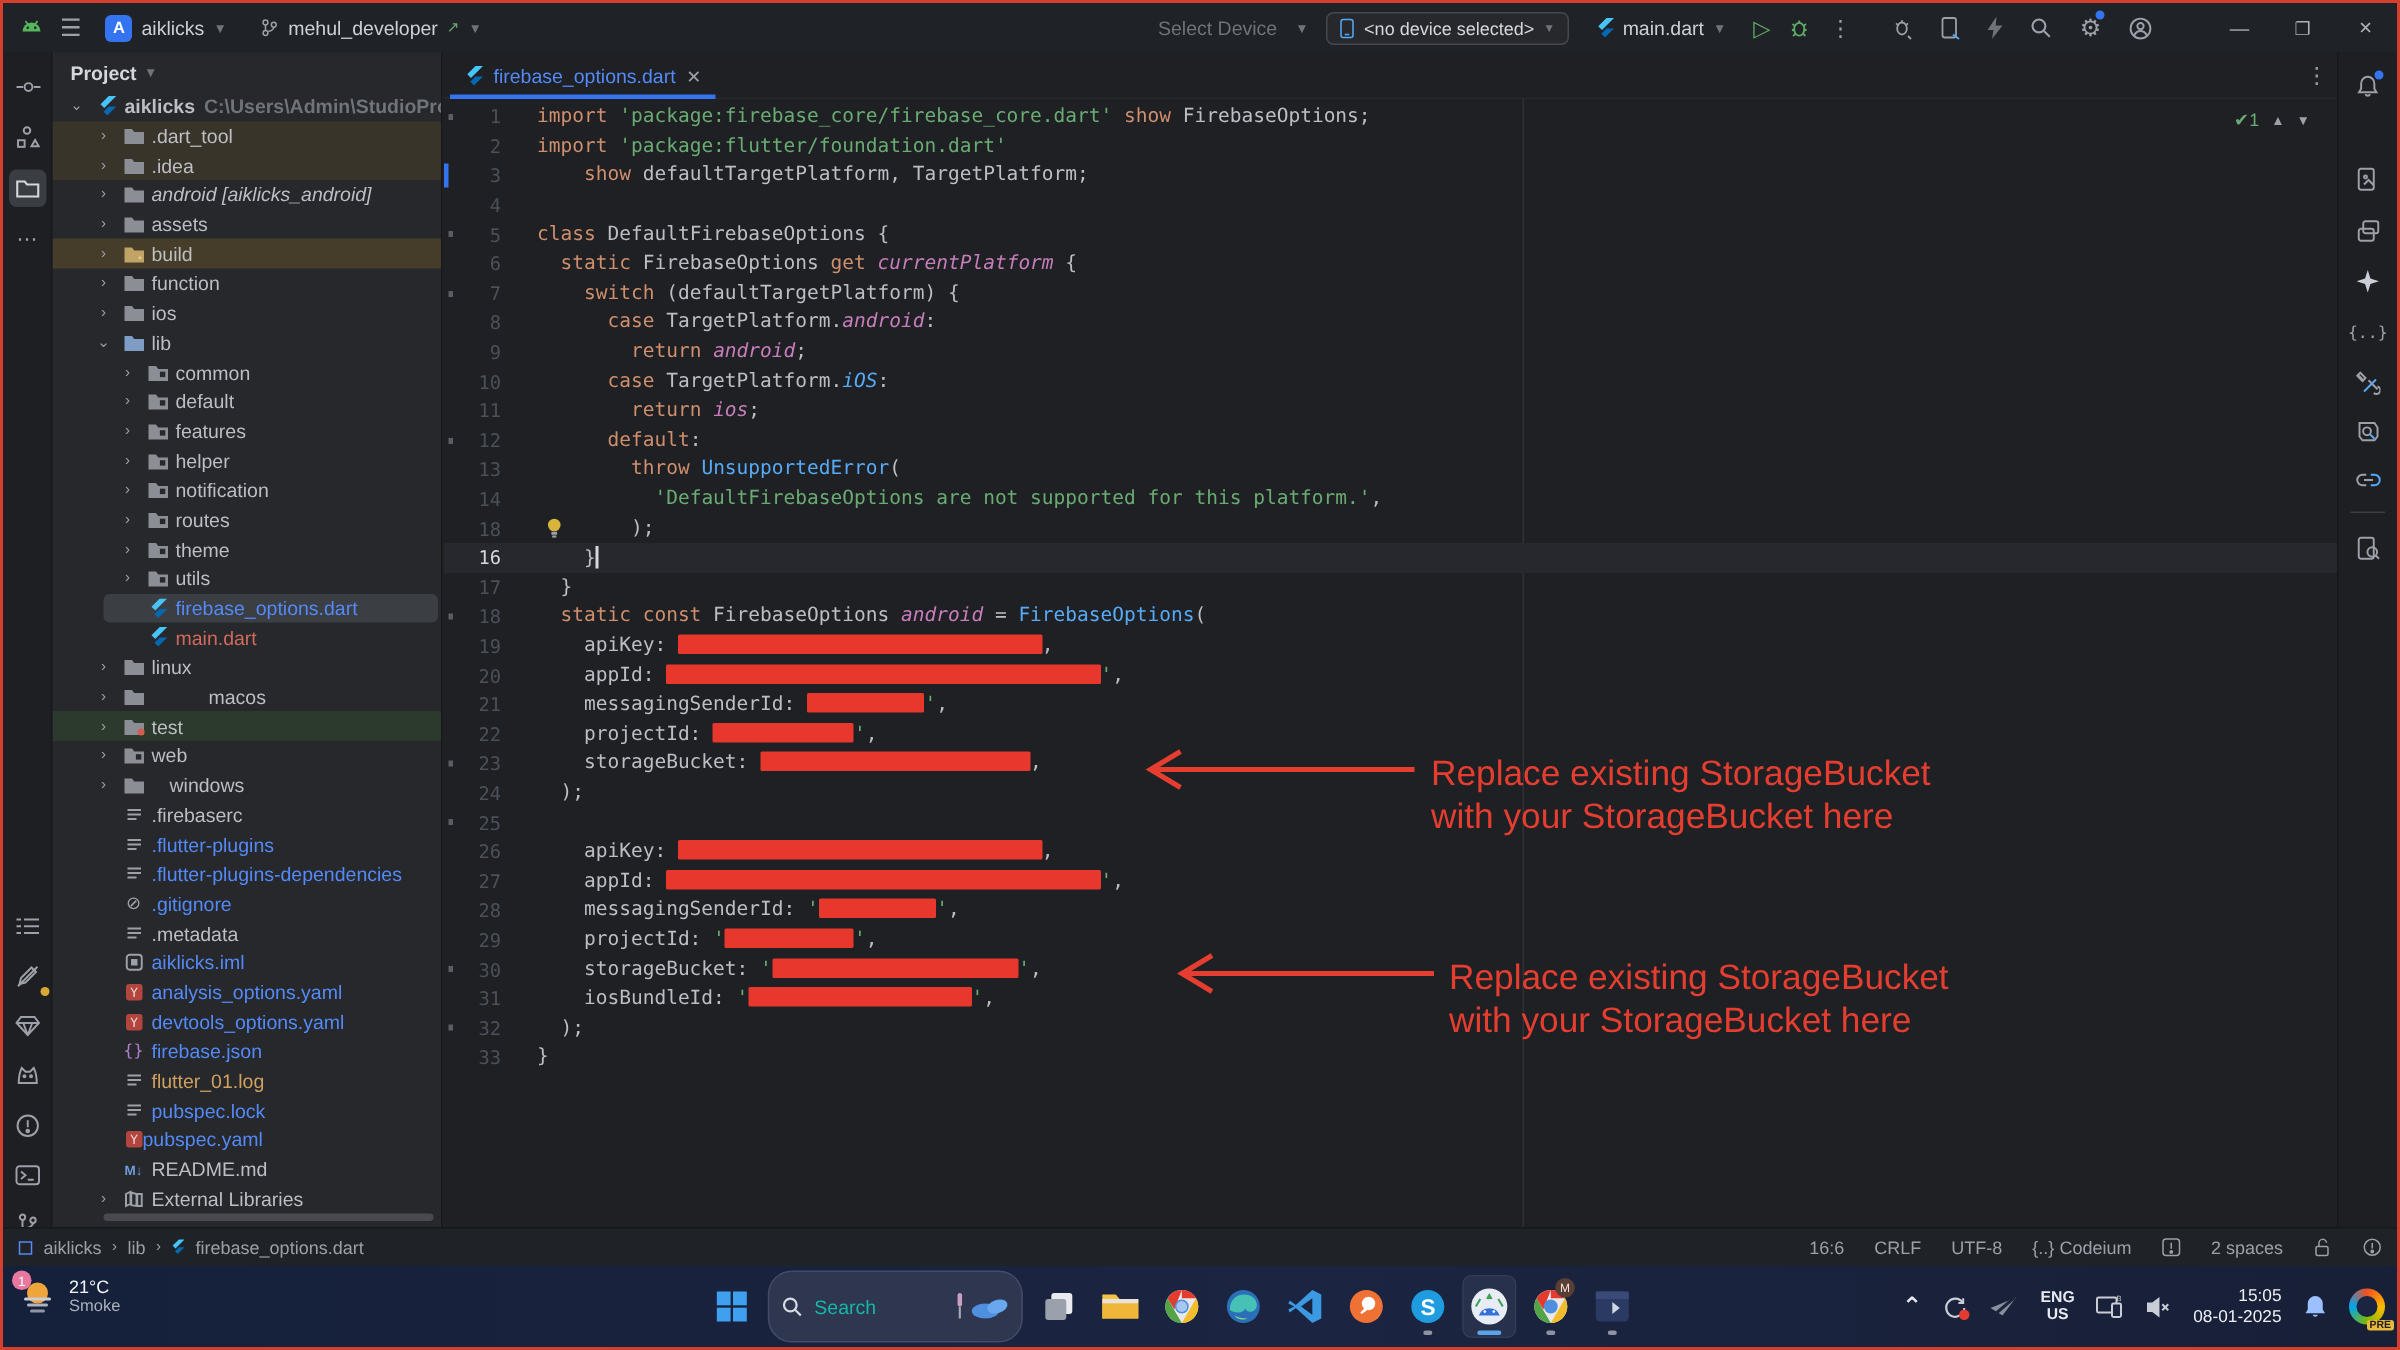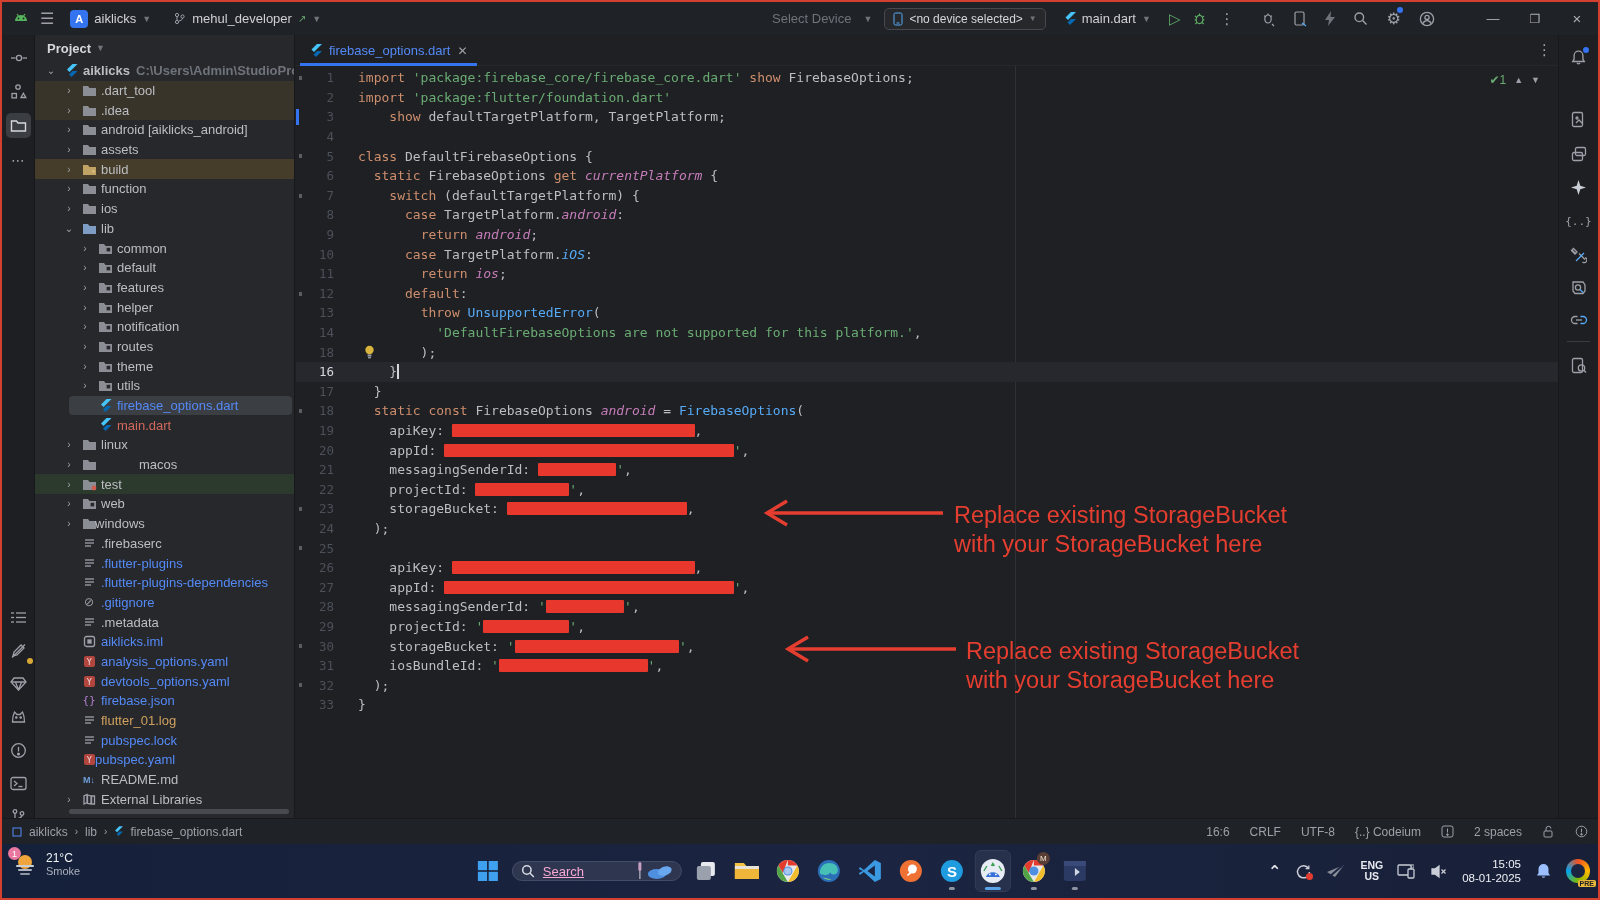--- a/index.html
+++ b/index.html
@@ -117,22 +117,22 @@
   #wbadge { position:absolute; left:-4px; top:-4px; width:13px; height:13px; background:#e878a0;
     border-radius:50%; color:#fff; font-size:9px; display:flex; align-items:center; justify-content:center; }
   #tb-center { position:absolute; left:50%; top:0; transform:translateX(-53%); height:54px;
     display:flex; align-items:center; gap:7px; }
   .tapp { position:relative; width:34px; height:40px; display:flex; align-items:center; justify-content:center;
     border-radius:5px; }
   .tapp.activebg { background:#3c465f66; outline:1px solid #4a546d88; }
   .run-dot { position:absolute; bottom:1px; left:50%; transform:translateX(-50%); width:6px; height:3px;
     border-radius:2px; background:#8d93a0; }
   .run-dot.wide { width:16px; background:#5ba3e8; }
-  #search-pill { width:170px; height:20px; border-radius:16px; background:#2e3650; border:1px solid #424c68;
-    display:flex; align-items:center; gap:8px; padding:0 8px; font-size:13px; color:#f9a8d4;text-decoration:underline; }
+  #search-pill { width:170px; height:48px; border-radius:16px; background:#2e3650; border:1px solid #424c68;
+    display:flex; align-items:center; gap:8px; padding:0 8px; font-size:13px; color:#14b8a6; }
   #search-art { margin-left:auto; display:flex; align-items:center; gap:2px; }
   #tray { position:absolute; right:8px; top:0; height:54px; display:flex; align-items:center; gap:14px; }
   #clock { text-align:right; font-size:11.5px; line-height:14px; color:#eef0f4; }
   .lang { font-size:10.5px; font-weight:bold; line-height:11px; text-align:center; color:#e8eaef; }
   #copilot { position:relative; width:24px; height:24px; border-radius:50%;
     background:conic-gradient(#f25022,#ffb900,#7fba00,#00a4ef,#f25022); }
   #copilot::before { content:""; position:absolute; inset:5px; border-radius:50%; background:#1b2440; }
   #copilot .pre { position:absolute; right:-6px; bottom:-4px; background:#e8b93c; color:#222;
     font-size:7px; font-weight:bold; padding:0 2px; border-radius:2px; }
 </style>
@@ -378,21 +378,21 @@
           </span>
           <span class="tlabel" style="left: 66px;">.idea</span>
         </div>
         <div class="tree-row">
           <span class="chev" style="left: 28px;">›</span>
           <span class="ic ticon" style="left: 46px;">
             <svg width="15" height="13" viewBox="0 0 15 13">
               <path d="M1 2h5l1.5 2H14v8H1z" fill="#8b8e94"></path>
             </svg>
           </span>
-          <span class="tlabel" style="left: 66px;">android [aiklicks_android]</span>
+          <span class="tlabel" style="left: 66px; font-style: italic;">android [aiklicks_android]</span>
         </div>
         <div class="tree-row">
           <span class="chev" style="left: 28px;">›</span>
           <span class="ic ticon" style="left: 46px;">
             <svg width="15" height="13" viewBox="0 0 15 13">
               <path d="M1 2h5l1.5 2H14v8H1z" fill="#8b8e94"></path>
             </svg>
           </span>
           <span class="tlabel" style="left: 66px;">assets</span>
         </div>
@@ -570,21 +570,21 @@
           </span>
           <span class="tlabel" style="left: 66px;">web</span>
         </div>
         <div class="tree-row">
           <span class="chev" style="left: 28px;">›</span>
           <span class="ic ticon" style="left: 46px;">
             <svg width="15" height="13" viewBox="0 0 15 13">
               <path d="M1 2h5l1.5 2H14v8H1z" fill="#8b8e94"></path>
             </svg>
           </span>
-          <span class="tlabel" style="left: 60px; text-align: right;">windows</span>
+          <span class="tlabel" style="left: 78px; text-align: right;">windows</span>
         </div>
         <div class="tree-row">
           <span class="ic ticon" style="left: 46px;">
             <svg width="13" height="13" viewBox="0 0 13 13" fill="none" stroke="currentColor" stroke-width="1.3">
               <line x1="2" y1="3" x2="11" y2="3"></line>
               <line x1="2" y1="6" x2="11" y2="6"></line>
               <line x1="2" y1="9" x2="8" y2="9"></line>
             </svg>
           </span>
           <span class="tlabel" style="left: 66px;">.firebaserc</span>

